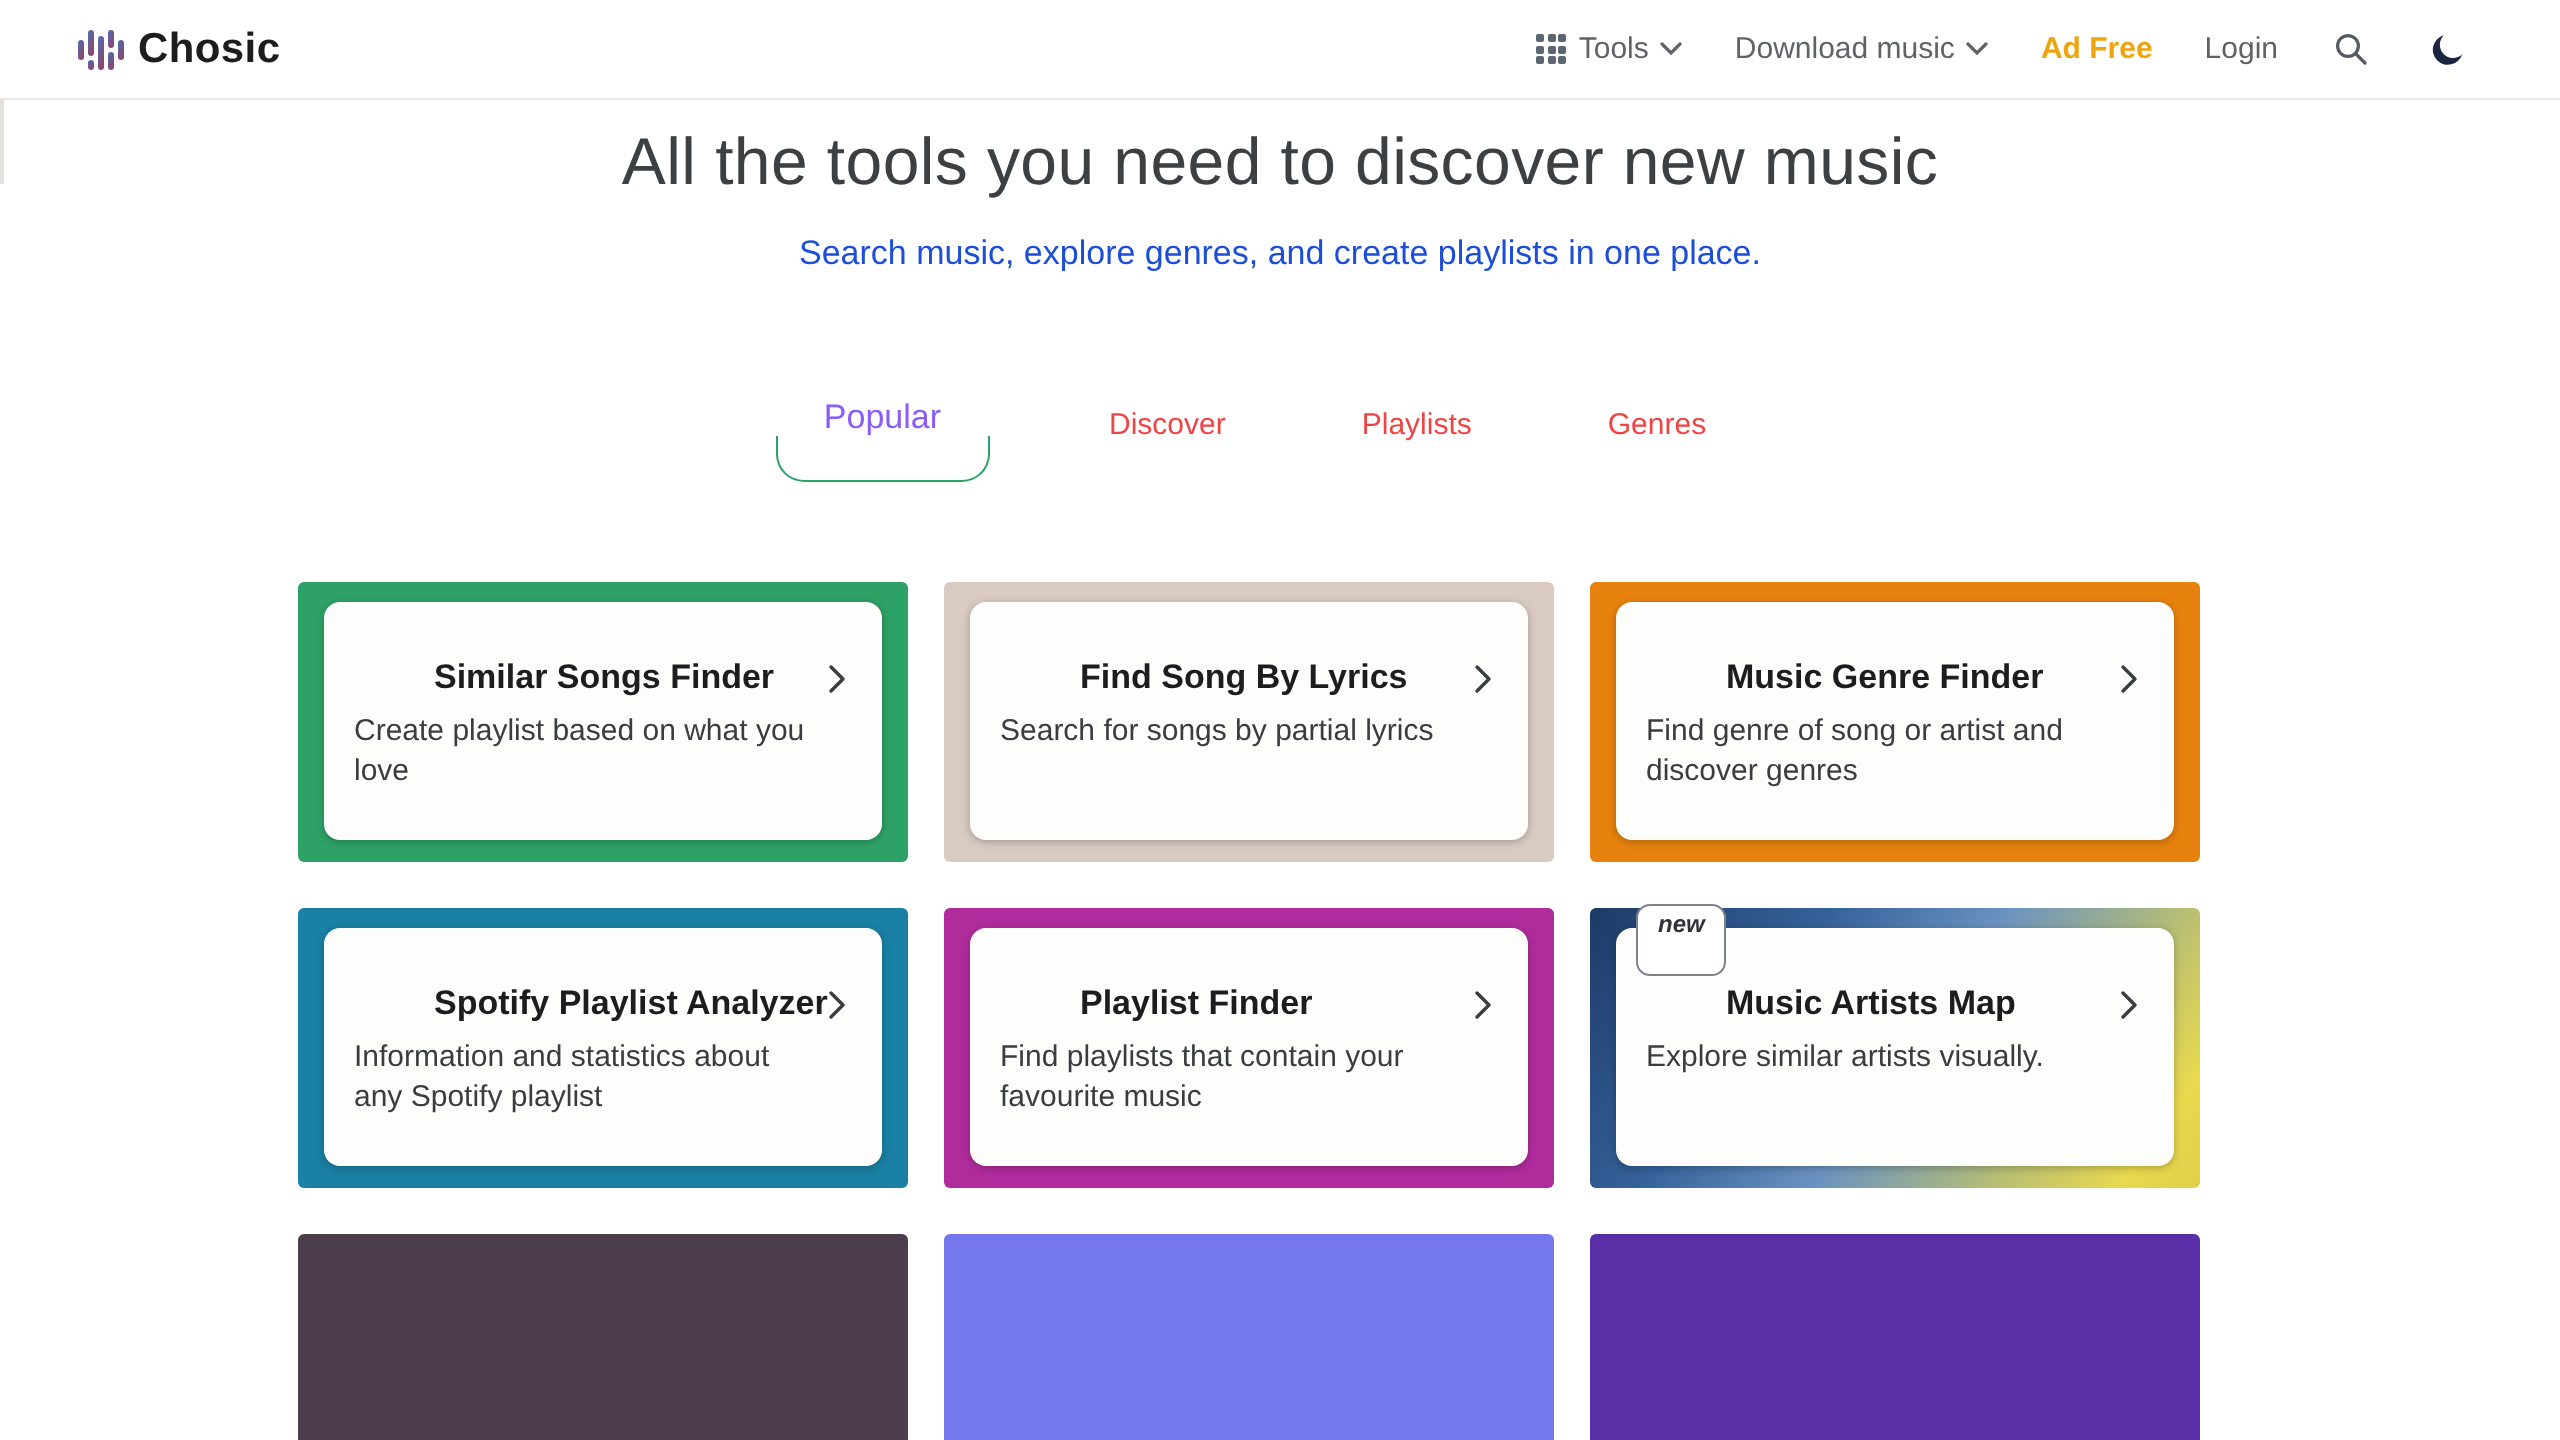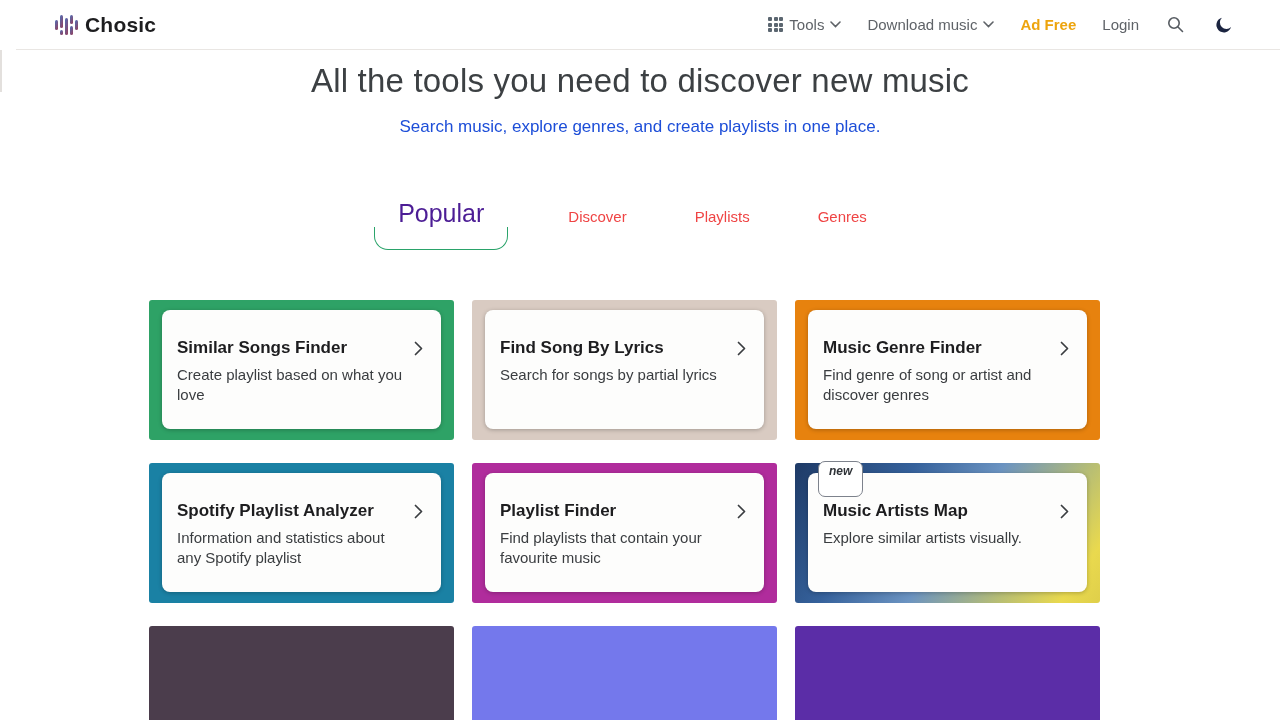--- a/index.html
+++ b/index.html
@@ -5,21 +5,21 @@
   * { margin: 0; padding: 0; box-sizing: border-box; }
   html, body { background: #ffffff; }
   body { font-family: "Liberation Sans", sans-serif; }
   .viewport {
     position: relative; width: 1280px; height: 720px;
     overflow: hidden; background: #fff; margin: 0 auto;
   }
 
   
   header {
-    position: absolute; top: 0; left: 16px; right: 0; height: 50px;
+    position: absolute; top: 0; left: 0; right: 0; height: 50px;
     background: #fff; border-bottom: 1px solid #e9e6e3;
     display: flex; align-items: center; justify-content: space-between;
     padding: 0 44px 0 38px;
   }
   .logo { display: flex; align-items: center; gap: 7px; text-decoration: none; cursor: pointer; }
   .logo-text { font-size: 21px; font-weight: bold; color: #1d1d1f; letter-spacing: 0.2px; }
   .nav { display: flex; align-items: center; gap: 26px; }
   .nav-link {
     display: flex; align-items: center; gap: 6px;
     font-size: 15px; color: #5f6368; text-decoration: none; cursor: pointer;
@@ -40,21 +40,21 @@
   
   .tabs {
     margin: 62px auto 0; width: 951px; margin-left: 149px;
     display: flex; align-items: center; justify-content: center; gap: 52px;
   }
   .tab {
     position: relative; font-size: 15px; color: #ef4444; cursor: pointer;
     padding: 4px 8px 14px; background: none; border: none;
     font-family: "Liberation Sans", sans-serif;
   }
-  .tab.active { font-size: 25px; color: #4c1d95; padding: 0 24px 16px; }
+  .tab.active { font-size: 17px; color: #8b5cf6; padding: 0 24px 16px; }
   .tab.active::after {
     content: ""; position: absolute; left: 0; right: 0; bottom: -6px; height: 22px;
     border-left: 1.5px solid #2aa36a; border-right: 1.5px solid #2aa36a;
     border-bottom: 1.5px solid #2aa36a; border-radius: 0 0 14px 14px;
   }
 
   
   .grid {
     margin-left: 149px; margin-top: 56px; width: 951px;
     display: grid; grid-template-columns: repeat(3, 305px);
@@ -63,21 +63,21 @@
   .card {
     position: relative; height: 140px; border-radius: 3px;
     display: block; text-decoration: none; cursor: pointer;
   }
   .card-inner {
     position: absolute; left: 13px; right: 13px; top: 10px; bottom: 11px;
     background: #fdfdfc; border-radius: 8px;
     box-shadow: 0 1px 4px rgba(0,0,0,0.25);
     padding: 28px 16px 0 15px;
   }
-  .card-head { display: flex; align-items: center; justify-content: space-between; }
+  .card-head { display: flex; align-items: center; justify-content: space-between; margin-left: 40px; }
   .card-title { font-size: 17px; font-weight: bold; color: #1d1d1f; }
   .card-desc { margin-top: 7px; font-size: 15px; color: #3a3d40; line-height: 20px; max-width: 230px; }
   .chevron-right { flex: 0 0 auto; margin-right: 2px; }
   .badge-new {
     position: absolute; top: -12px; left: 10px;
     background: #fff; border: 1.5px solid #7d828c; border-radius: 7px;
     font-size: 12px; font-style: italic; font-weight: bold; color: #2f3338;
     padding: 2px 10px 18px;
   }
   .card.partial { height: 140px; }

